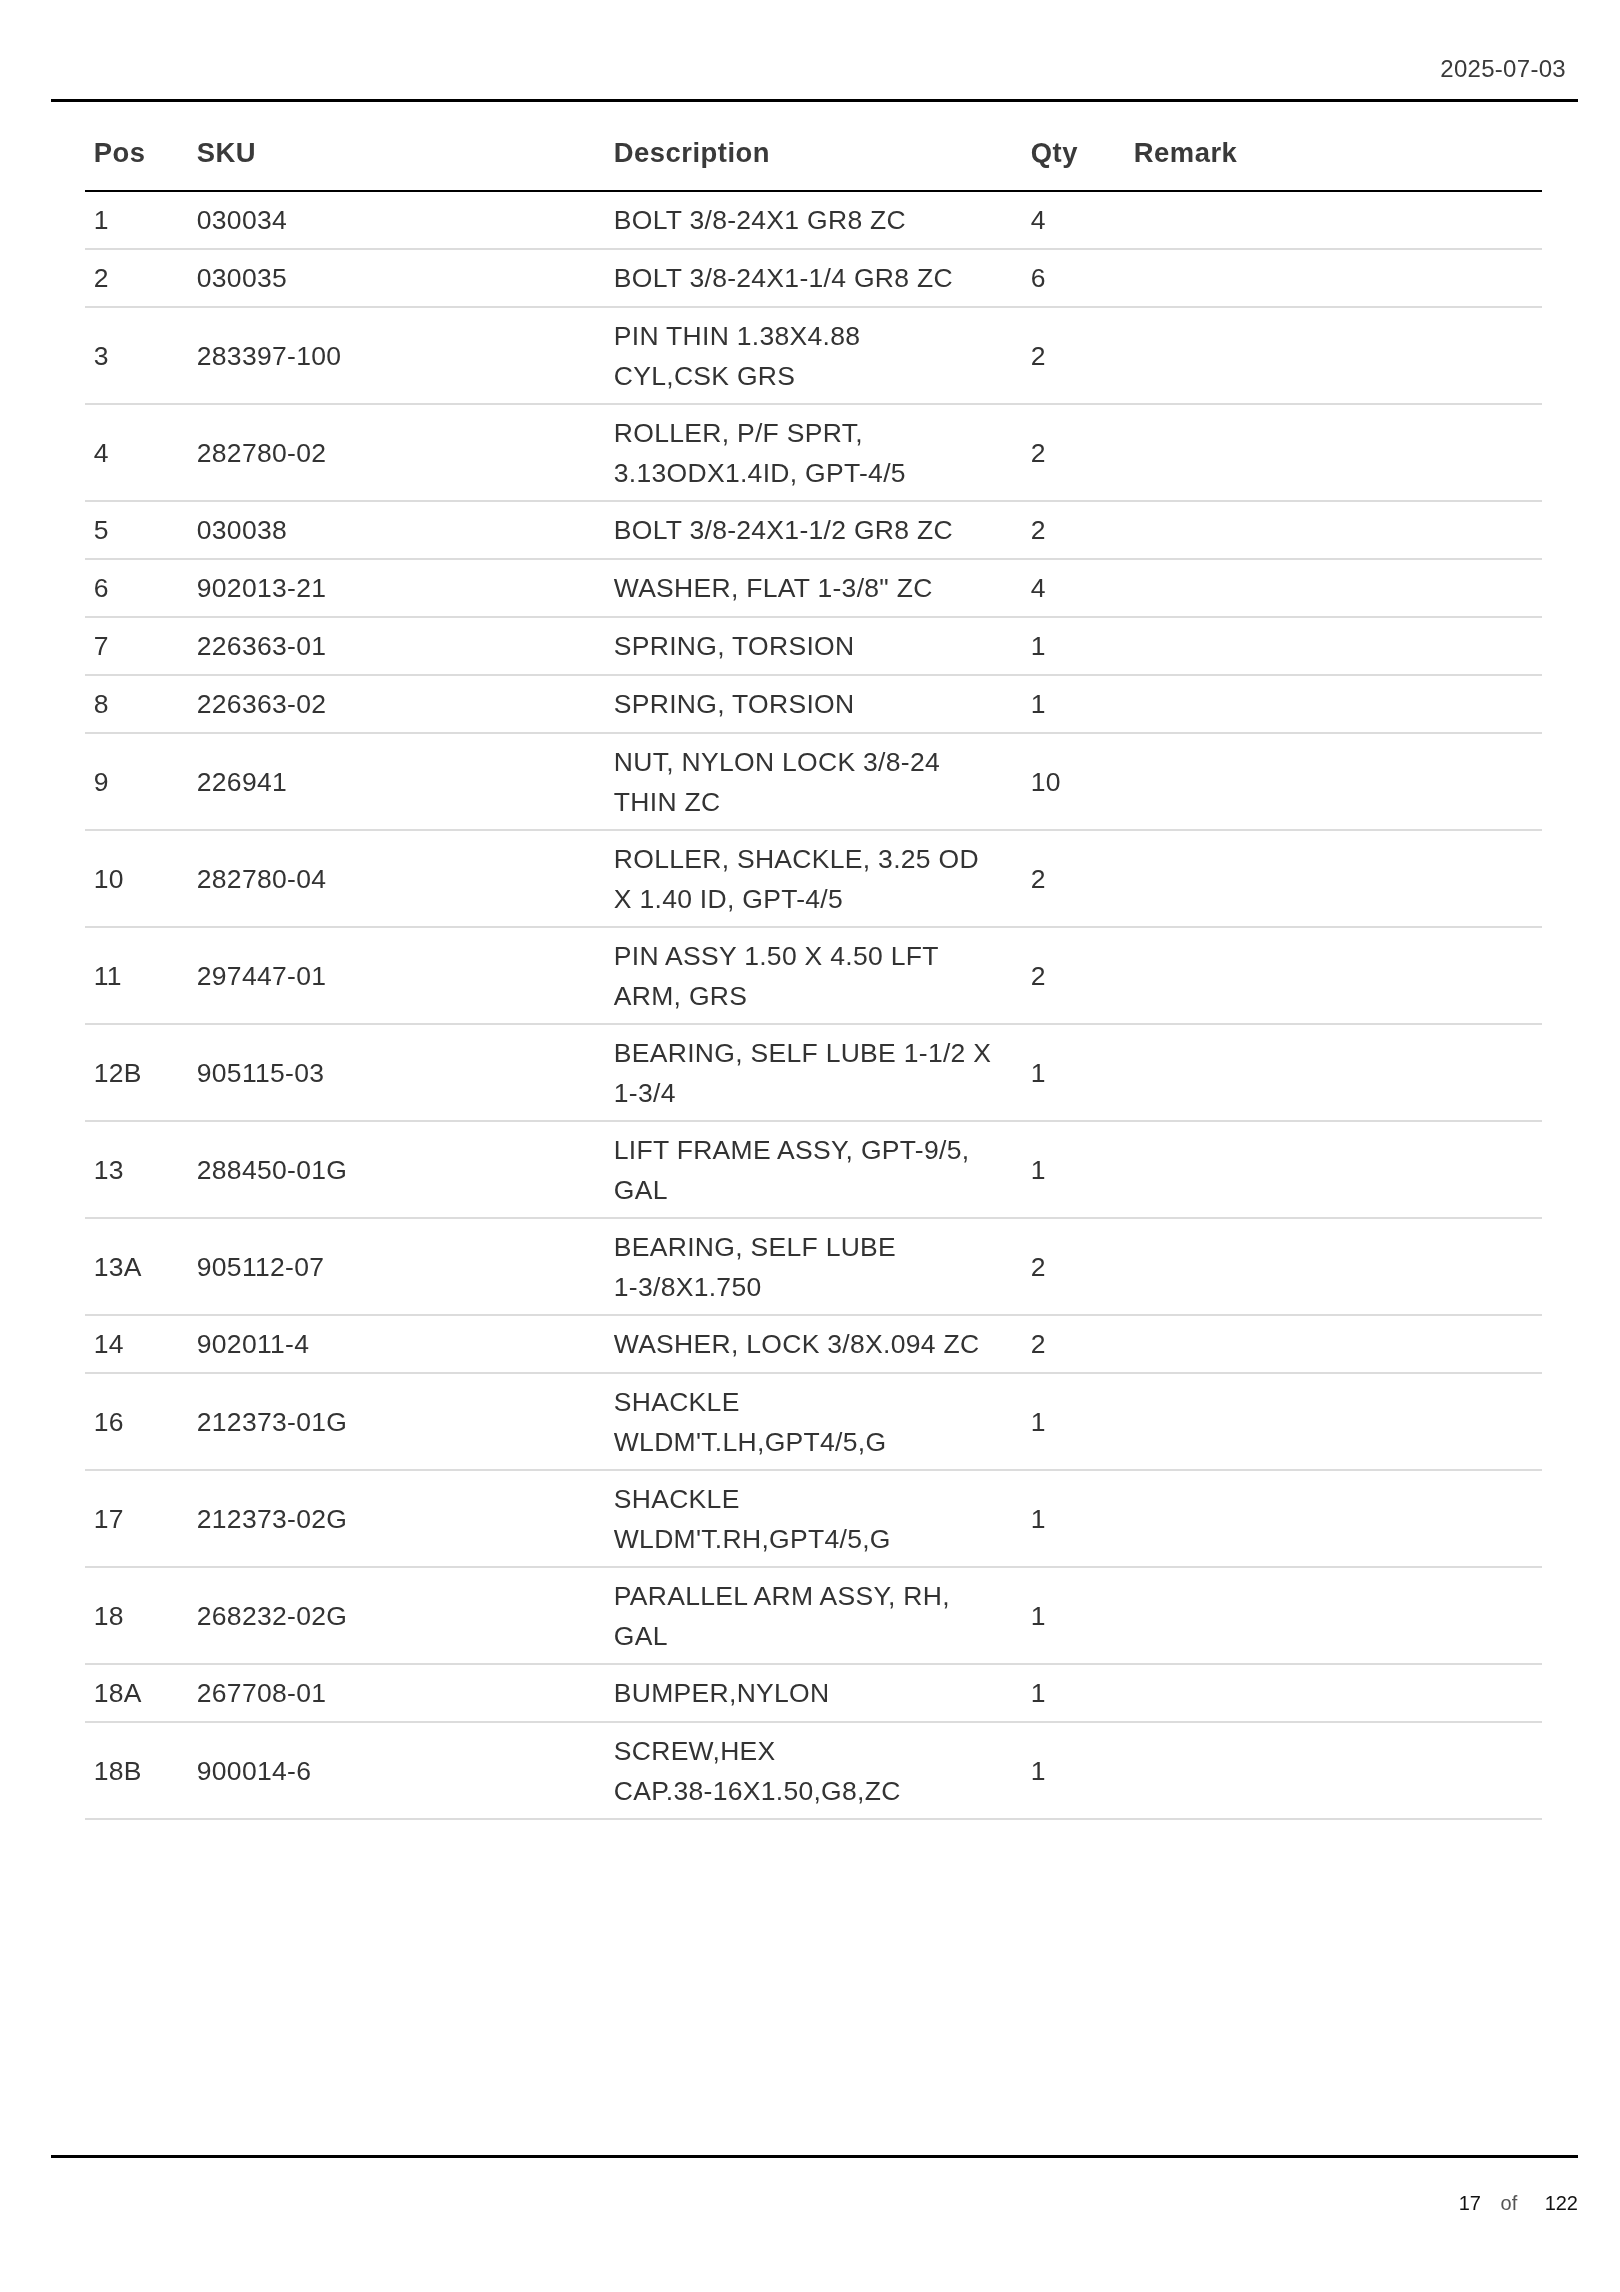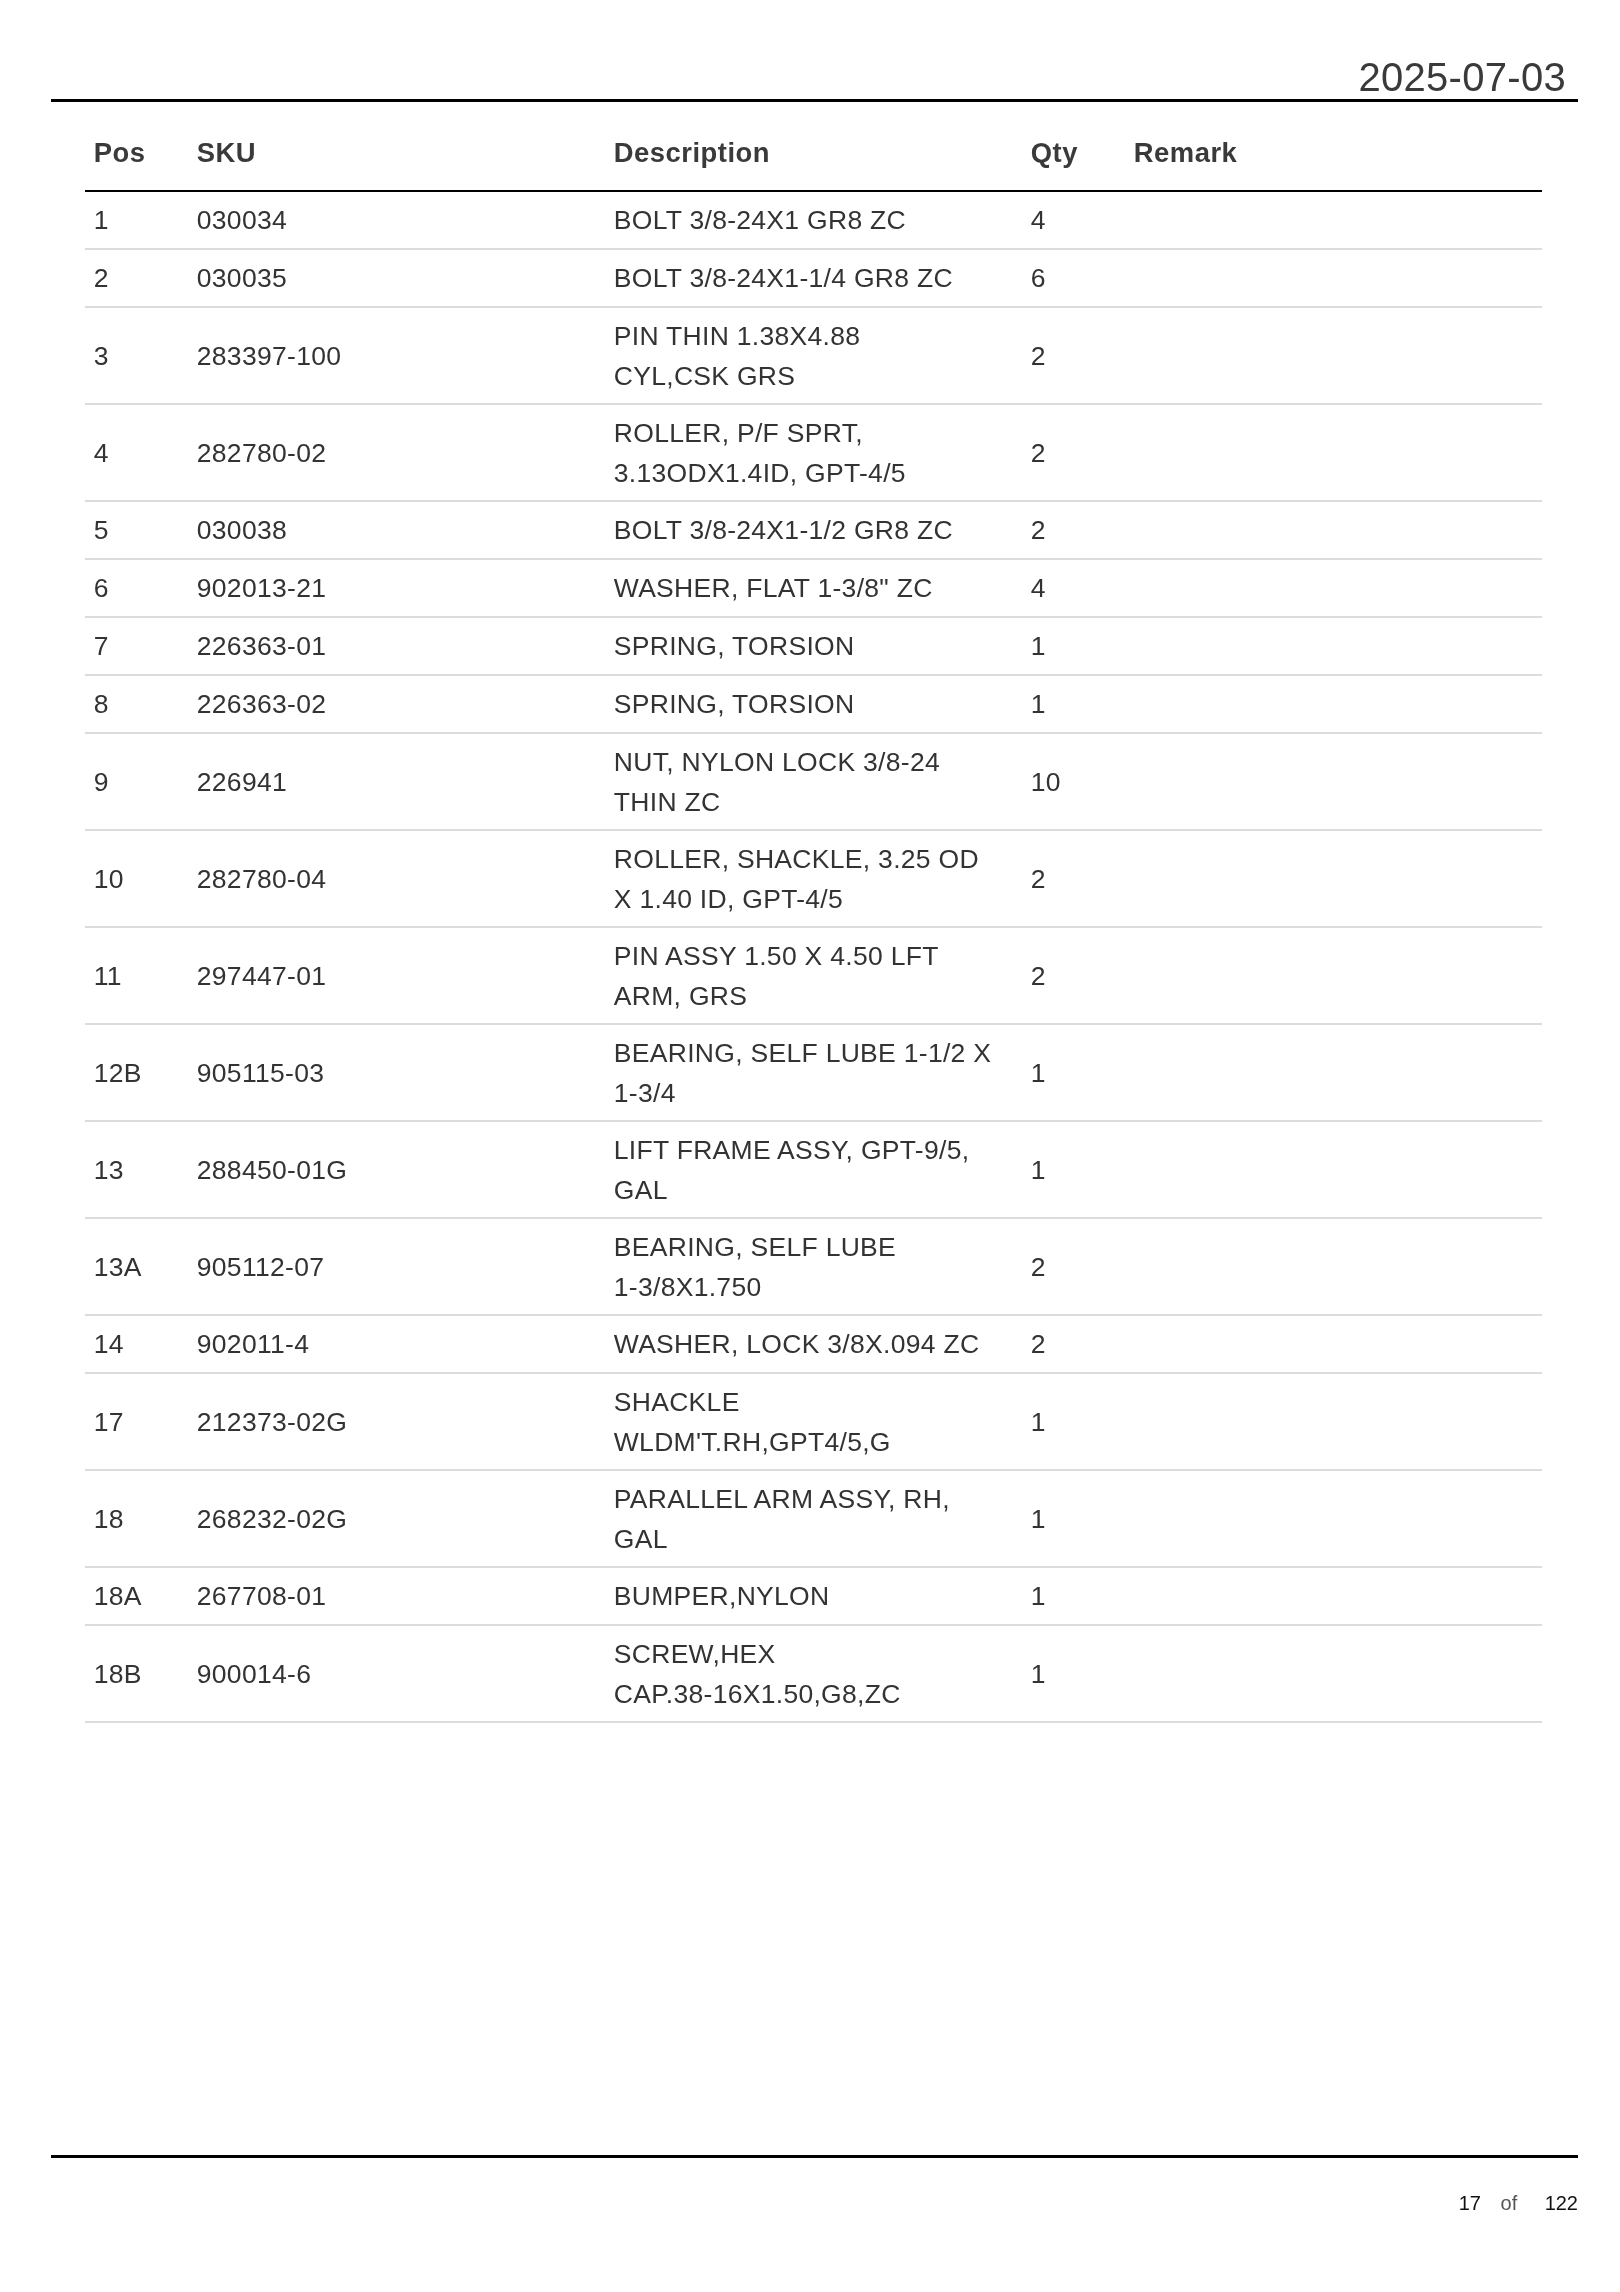--- a/index.html
+++ b/index.html
@@ -3,21 +3,21 @@
 <meta charset="utf-8">
 <style>
   html, body { margin: 0; padding: 0; background: #ffffff; }
   body {
     width: 1620px; height: 2293px; position: relative; overflow: hidden;
     font-family: "Liberation Sans", "DejaVu Sans", sans-serif;
     color: #333333;
   }
   .date {
     position: absolute; right: 54px; top: 55px;
-    font-size: 40px; color: #3a3a3a; letter-spacing: 0.3px;
+    font-size: 24px; color: #3a3a3a; letter-spacing: 0.3px;
   }
   .rule-top {
     position: absolute; left: 51px; top: 99px; width: 1527px; height: 2.9px; background: #000;
   }
   .table {
     position: absolute; left: 85px; top: 137px; width: 1457px;
     border-collapse: collapse; table-layout: fixed;
   }
   .table th {
     font-weight: bold; text-align: left; font-size: 27.4px; color: #3a3a3a;
@@ -205,20 +205,30 @@
       <tr class="single">
         <td>14</td>
         <td>902011-4</td>
         <td>
           <div>WASHER, LOCK 3/8X.094 ZC</div>
         </td>
         <td>2</td>
         <td></td>
       </tr>
       <tr class="double">
+        <td>16</td>
+        <td>212373-01G</td>
+        <td>
+          <div>SHACKLE</div>
+          <div>WLDM'T.LH,GPT4/5,G</div>
+        </td>
+        <td>1</td>
+        <td></td>
+      </tr>
+      <tr class="double">
         <td>17</td>
         <td>212373-02G</td>
         <td>
           <div>SHACKLE</div>
           <div>WLDM'T.RH,GPT4/5,G</div>
         </td>
         <td>1</td>
         <td></td>
       </tr>
       <tr class="double">

